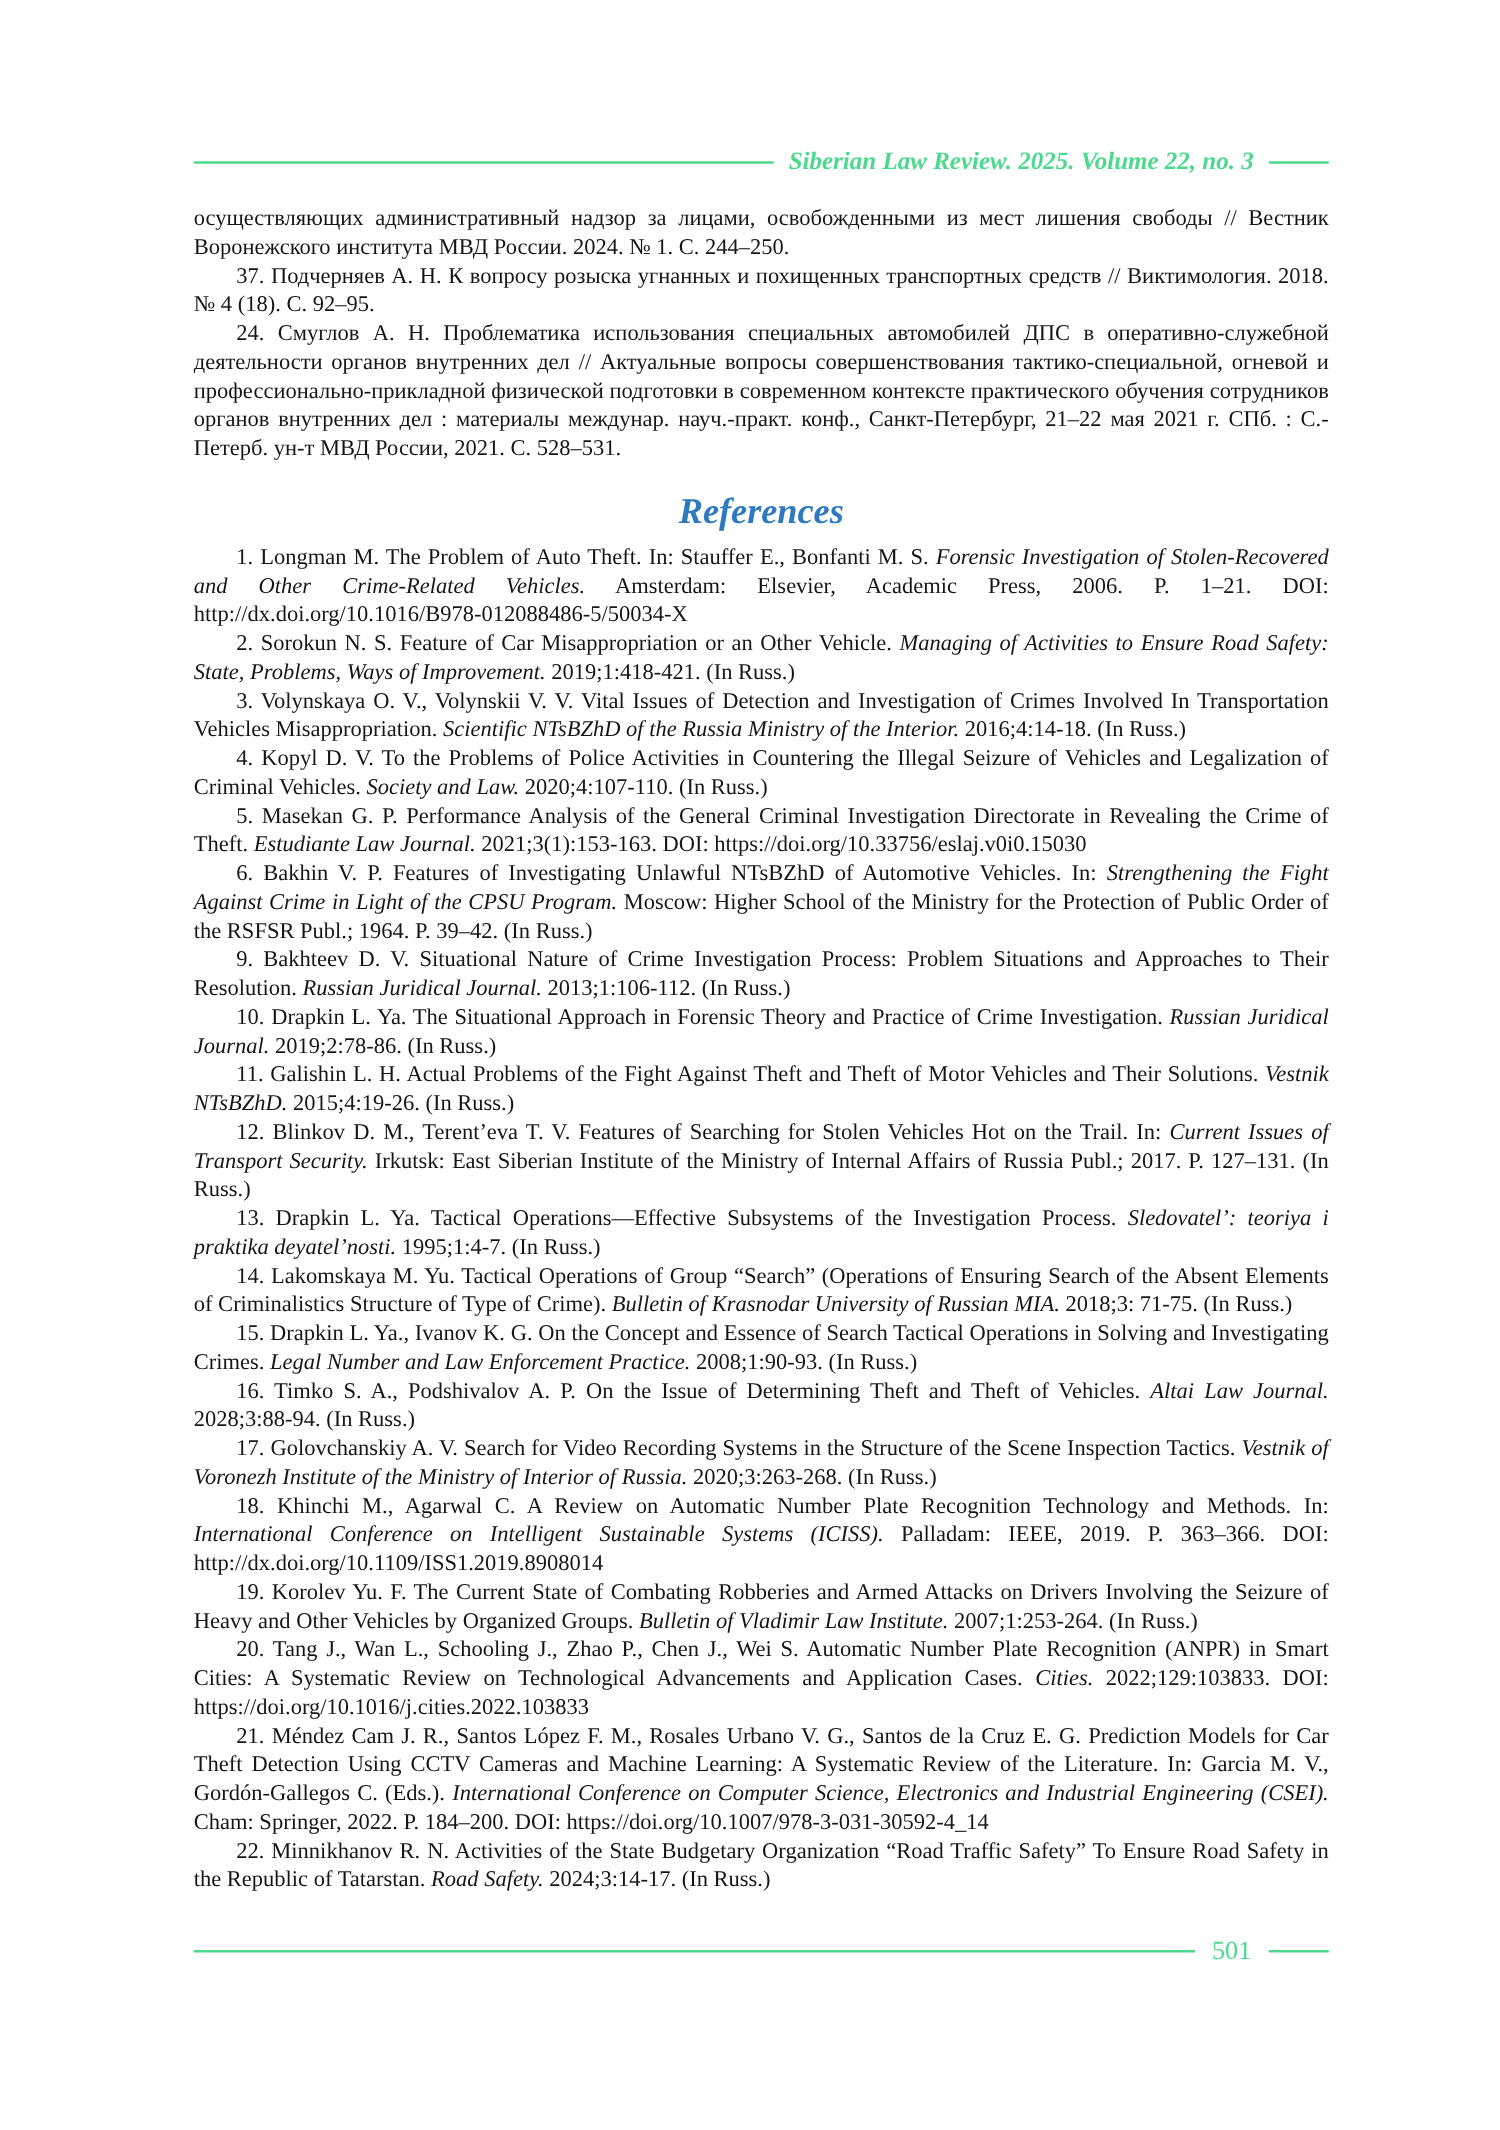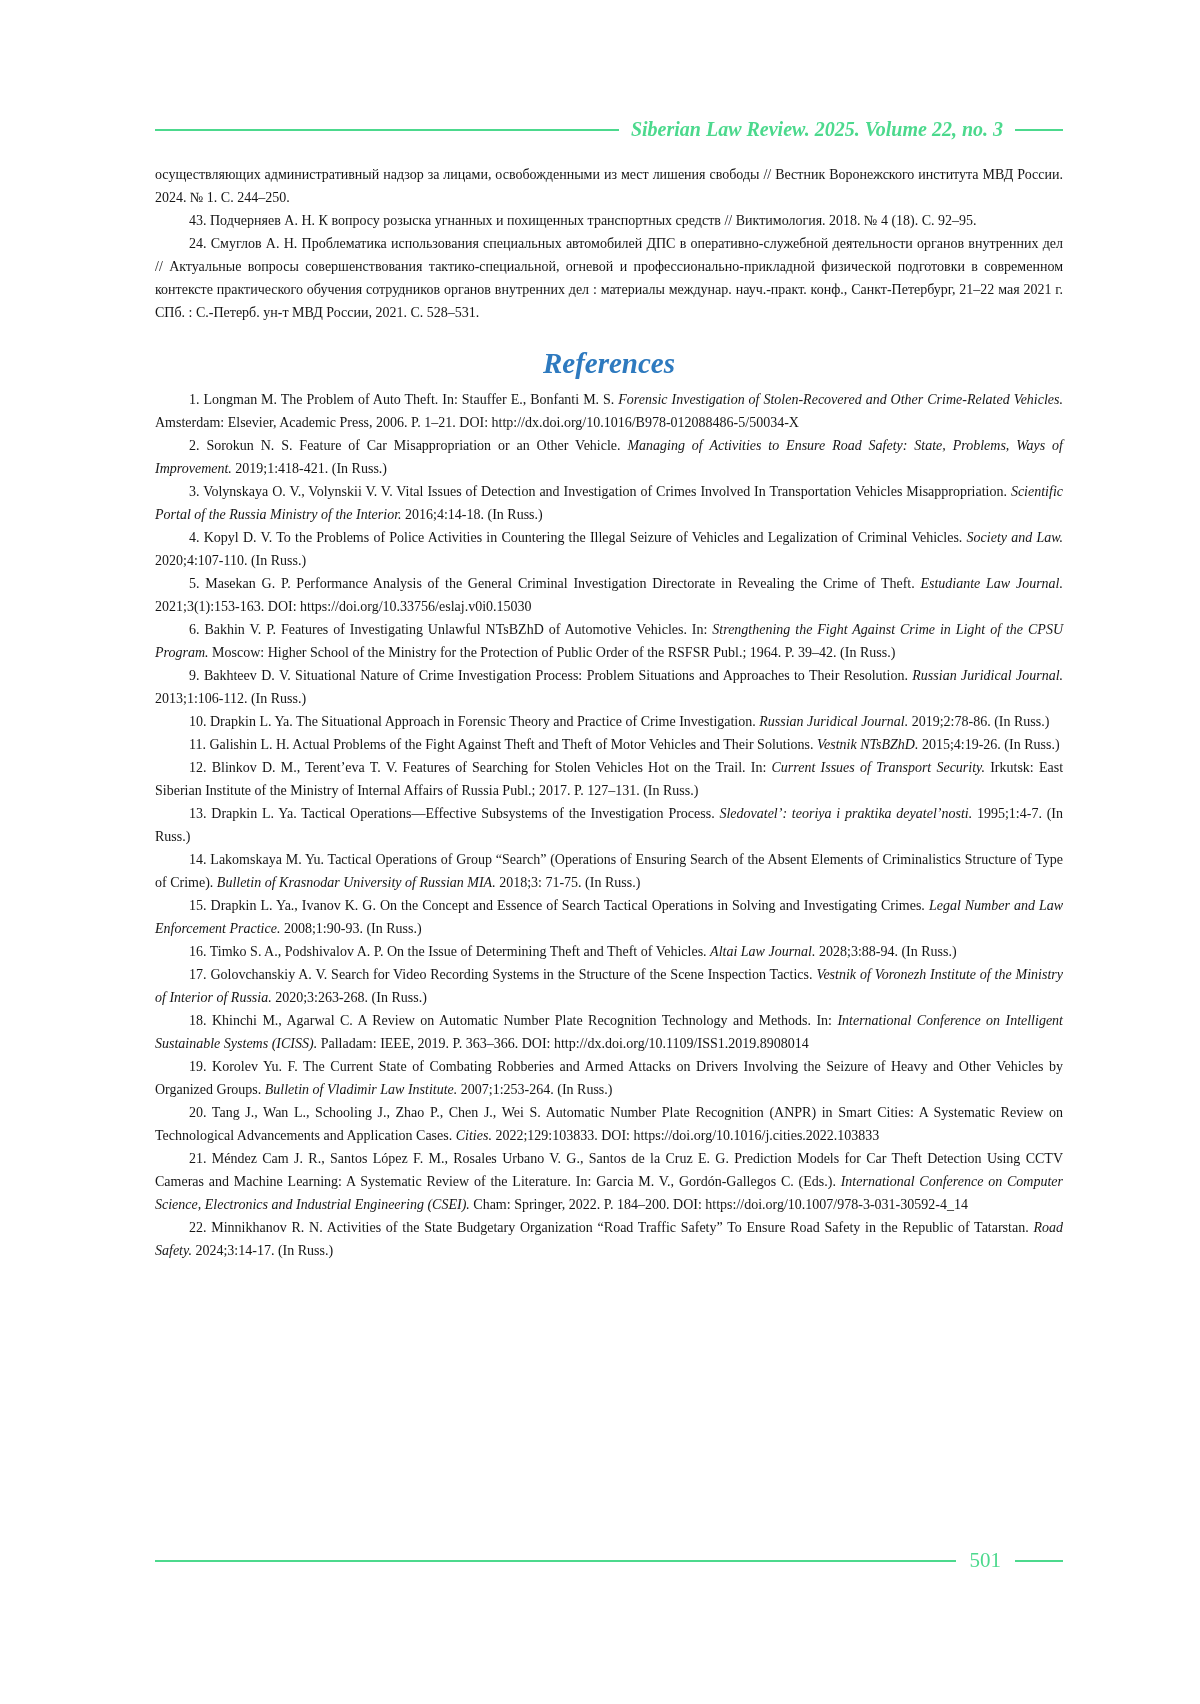--- a/index.html
+++ b/index.html
@@ -33,21 +33,21 @@
   .rule-short { flex: 0 0 48px; }
   .running-head .head-text {
     font-style: italic;
     font-weight: bold;
     font-size: 20px;
     white-space: nowrap;
     color: var(--accent);
   }
   
   .para {
-    font-size: 14px;
+    font-size: 18px;
     line-height: 23px;
     text-align: justify;
     text-indent: 34px;
     margin: 0;
   }
   .para.no-indent { text-indent: 0; }
   .ref-source { font-style: italic; }
   
   .refs-heading {
     text-align: center;
@@ -83,31 +83,31 @@
 
     <div class="running-head">
       <div class="rule rule-long"></div>
       <div class="head-text">Siberian Law Review. 2025. Volume 22, no. 3</div>
       <div class="rule rule-short"></div>
     </div>
 
     <div>
       <p class="para no-indent">осуществляющих административный надзор за лицами, освобожденными из мест лишения свободы // Вестник Воронежского института МВД России. 2024. № 1. С. 244–250.</p>
       <div>
-          <p class="para"><span>43. </span><span>Подчерняев А. Н. К вопросу розыска угнанных и похищенных транспортных средств // Виктимология. 2018. № 4 (18). С. 92–95.</span></p>
+          <p class="para"><span>37. </span><span>Подчерняев А. Н. К вопросу розыска угнанных и похищенных транспортных средств // Виктимология. 2018. № 4 (18). С. 92–95.</span></p>
           <p class="para"><span>24. </span><span>Смуглов А. Н. Проблематика использования специальных автомобилей ДПС в оперативно-служебной деятельности органов внутренних дел // Актуальные вопросы совершенствования тактико-специальной, огневой и профессионально-прикладной физической подготовки в современном контексте практического обучения сотрудников органов внутренних дел : материалы междунар. науч.-практ. конф., Санкт-Петербург, 21–22 мая 2021 г. СПб. : С.-Петерб. ун-т МВД России, 2021. С. 528–531.</span></p>
         </div>
     </div>
 
     <h2 class="refs-heading">References</h2>
 
     <div>
         <p class="para"><span>1. </span><span>Longman M. The Problem of Auto Theft. In: Stauffer E., Bonfanti M. S. </span><span class="ref-source">Forensic Investigation of Stolen-Recovered and Other Crime-Related Vehicles.</span><span> Amsterdam: Elsevier, Academic Press, 2006. P. 1–21. DOI: http://dx.doi.org/10.1016/B978-012088486-5/50034-X</span></p>
         <p class="para"><span>2. </span><span>Sorokun N. S. Feature of Car Misappropriation or an Other Vehicle. </span><span class="ref-source">Managing of Activities to Ensure Road Safety: State, Problems, Ways of Improvement.</span><span> 2019;1:418-421. (In Russ.)</span></p>
-        <p class="para"><span>3. </span><span>Volynskaya O. V., Volynskii V. V. Vital Issues of Detection and Investigation of Crimes Involved In Transportation Vehicles Misappropriation. </span><span class="ref-source">Scientific Portal of the Russia Ministry of the Interior.</span><span> 2016;4:14-18. (In Russ.)</span></p>
+        <p class="para"><span>3. </span><span>Volynskaya O. V., Volynskii V. V. Vital Issues of Detection and Investigation of Crimes Involved In Transportation Vehicles Misappropriation. </span><span class="ref-source">Scientific NTsBZhD of the Russia Ministry of the Interior.</span><span> 2016;4:14-18. (In Russ.)</span></p>
         <p class="para"><span>4. </span><span>Kopyl D. V. To the Problems of Police Activities in Countering the Illegal Seizure of Vehicles and Legalization of Criminal Vehicles. </span><span class="ref-source">Society and Law.</span><span> 2020;4:107-110. (In Russ.)</span></p>
         <p class="para"><span>5. </span><span>Masekan G. P. Performance Analysis of the General Criminal Investigation Directorate in Revealing the Crime of Theft. </span><span class="ref-source">Estudiante Law Journal.</span><span> 2021;3(1):153-163. DOI: https://doi.org/10.33756/eslaj.v0i0.15030</span></p>
         <p class="para"><span>6. </span><span>Bakhin V. P. Features of Investigating Unlawful NTsBZhD of Automotive Vehicles. In: </span><span class="ref-source">Strengthening the Fight Against Crime in Light of the CPSU Program.</span><span> Moscow: Higher School of the Ministry for the Protection of Public Order of the RSFSR Publ.; 1964. P. 39–42. (In Russ.)</span></p>
         <p class="para"><span>9. </span><span>Bakhteev D. V. Situational Nature of Crime Investigation Process: Problem Situations and Approaches to Their Resolution. </span><span class="ref-source">Russian Juridical Journal.</span><span> 2013;1:106-112. (In Russ.)</span></p>
         <p class="para"><span>10. </span><span>Drapkin L. Ya. The Situational Approach in Forensic Theory and Practice of Crime Investigation. </span><span class="ref-source">Russian Juridical Journal.</span><span> 2019;2:78-86. (In Russ.)</span></p>
         <p class="para"><span>11. </span><span>Galishin L. H. Actual Problems of the Fight Against Theft and Theft of Motor Vehicles and Their Solutions. </span><span class="ref-source">Vestnik NTsBZhD.</span><span> 2015;4:19-26. (In Russ.)</span></p>
         <p class="para"><span>12. </span><span>Blinkov D. M., Terent’eva T. V. Features of Searching for Stolen Vehicles Hot on the Trail. In: </span><span class="ref-source">Current Issues of Transport Security.</span><span> Irkutsk: East Siberian Institute of the Ministry of Internal Affairs of Russia Publ.; 2017. P. 127–131. (In Russ.)</span></p>
         <p class="para"><span>13. </span><span>Drapkin L. Ya. Tactical Operations—Effective Subsystems of the Investigation Process. </span><span class="ref-source">Sledovatel’: teoriya i praktika deyatel’nosti.</span><span> 1995;1:4-7. (In Russ.)</span></p>
         <p class="para"><span>14. </span><span>Lakomskaya M. Yu. Tactical Operations of Group “Search” (Operations of Ensuring Search of the Absent Elements of Criminalistics Structure of Type of Crime). </span><span class="ref-source">Bulletin of Krasnodar University of Russian MIA.</span><span> 2018;3: 71-75. (In Russ.)</span></p>
         <p class="para"><span>15. </span><span>Drapkin L. Ya., Ivanov K. G. On the Concept and Essence of Search Tactical Operations in Solving and Investigating Crimes. </span><span class="ref-source">Legal Number and Law Enforcement Practice.</span><span> 2008;1:90-93. (In Russ.)</span></p>

